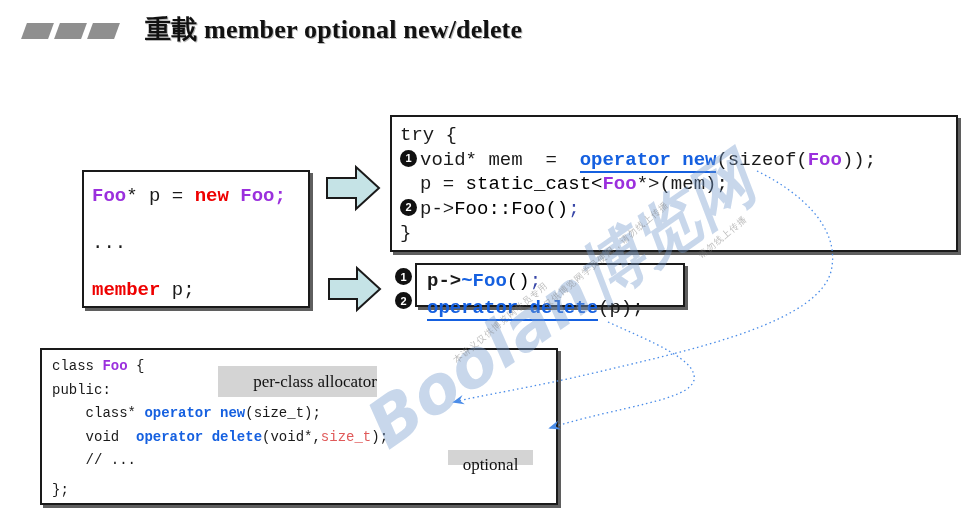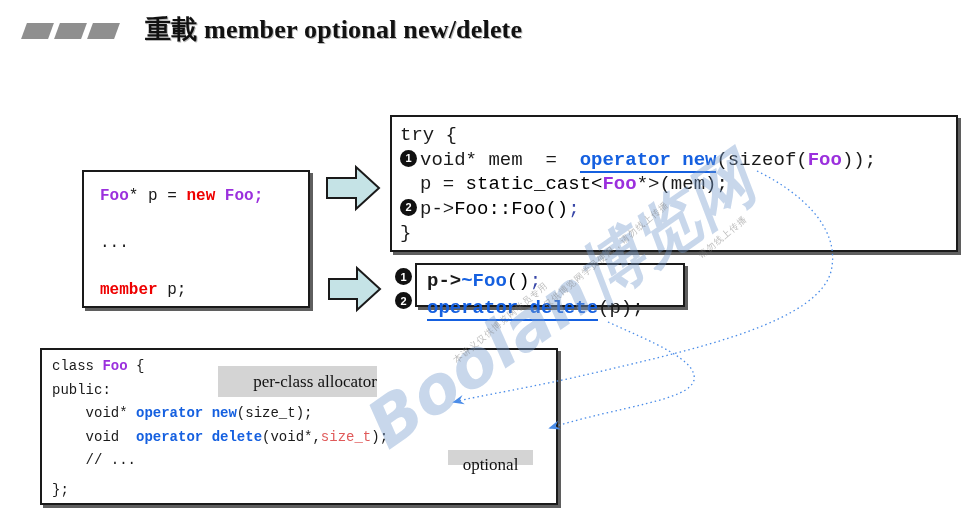--- a/index.html
+++ b/index.html
@@ -13,21 +13,21 @@
   .page-title{position:absolute;left:145px;top:12px;margin:0;font-size:26px;font-weight:bold;
               color:#111;text-shadow:1px 1px 0 #b9b9b9;letter-spacing:.2px;}
 
   
   .box{position:absolute;background:#fff;border:2px solid #1a1a1a;box-shadow:3px 3px 0 #5f5f5f;
        z-index:2;box-sizing:border-box;}
   .code{font-family:"Liberation Mono","DejaVu Sans Mono",monospace;color:#1a1a1a;}
   .code-line{white-space:pre;}
 
   .usage-box{left:82px;top:170px;width:228px;height:138px;padding:1px 0 0 8px;}
-  .usage-box .code-line{line-height:47px;font-size:16px;margin-left:8px;}
+  .usage-box .code-line{line-height:47px;font-size:19px;}
 
   .try-box{left:390px;top:115px;width:568px;height:137px;padding:6px 0 15px 8px;}
   .try-box .code-line{line-height:24.5px;font-size:19px;}
 
   .del-box{left:415px;top:263px;width:270px;height:44px;padding:3px 0 0 10px;}
   .del-box .code-line{line-height:27px;font-size:19px;}
 
   .class-box{left:40px;top:348px;width:518px;height:157px;padding:5px 0 0 10px;}
   .class-box .code-line{line-height:23.5px;font-size:14px;}
   .code-line.gap-before{margin-top:6px;}
@@ -104,21 +104,21 @@
       <div class="code-line"><span class="tk-bb">p-&gt;</span><span class="tk-kb">~Foo</span><span class="tk-lb">()</span><span class="tk-nv">;</span></div>
       <div class="code-line"><span class="tk-kbu">operator delete</span><span class="tk-p">(p);</span></div>
     </div>
 
   <div class="ext-badge ext-badge-1">1</div>
   <div class="ext-badge ext-badge-2">2</div>
 
   <div class="box code class-box">
       <div class="code-line"><span class="tk-p">class </span><span class="tk-pu">Foo</span><span class="tk-p"> {</span></div>
       <div class="code-line"><span class="tk-p">public:</span></div>
-      <div class="code-line"><span class="tk-p">    void* </span><span class="tk-kb">operator new</span><span class="tk-p">(size_t);</span></div>
+      <div class="code-line"><span class="tk-p">    class* </span><span class="tk-kb">operator new</span><span class="tk-p">(size_t);</span></div>
       <div class="code-line"><span class="tk-p">    void  </span><span class="tk-kb">operator delete</span><span class="tk-p">(void*,</span><span class="tk-rl">size_t</span><span class="tk-p">);</span></div>
       <div class="code-line"><span class="tk-p">    // ...</span></div>
       <div class="code-line gap-before"><span class="tk-p">};</span></div>
     </div>
 
   <div class="gray-label label-allocator">per-class allocator</div>
   <div class="gray-label label-optional">optional</div>
 
   <div class="wm-main">Boolan博览网</div>
   <div class="wm-small wm-s1">本讲义仅供博览网学员专用</div>

